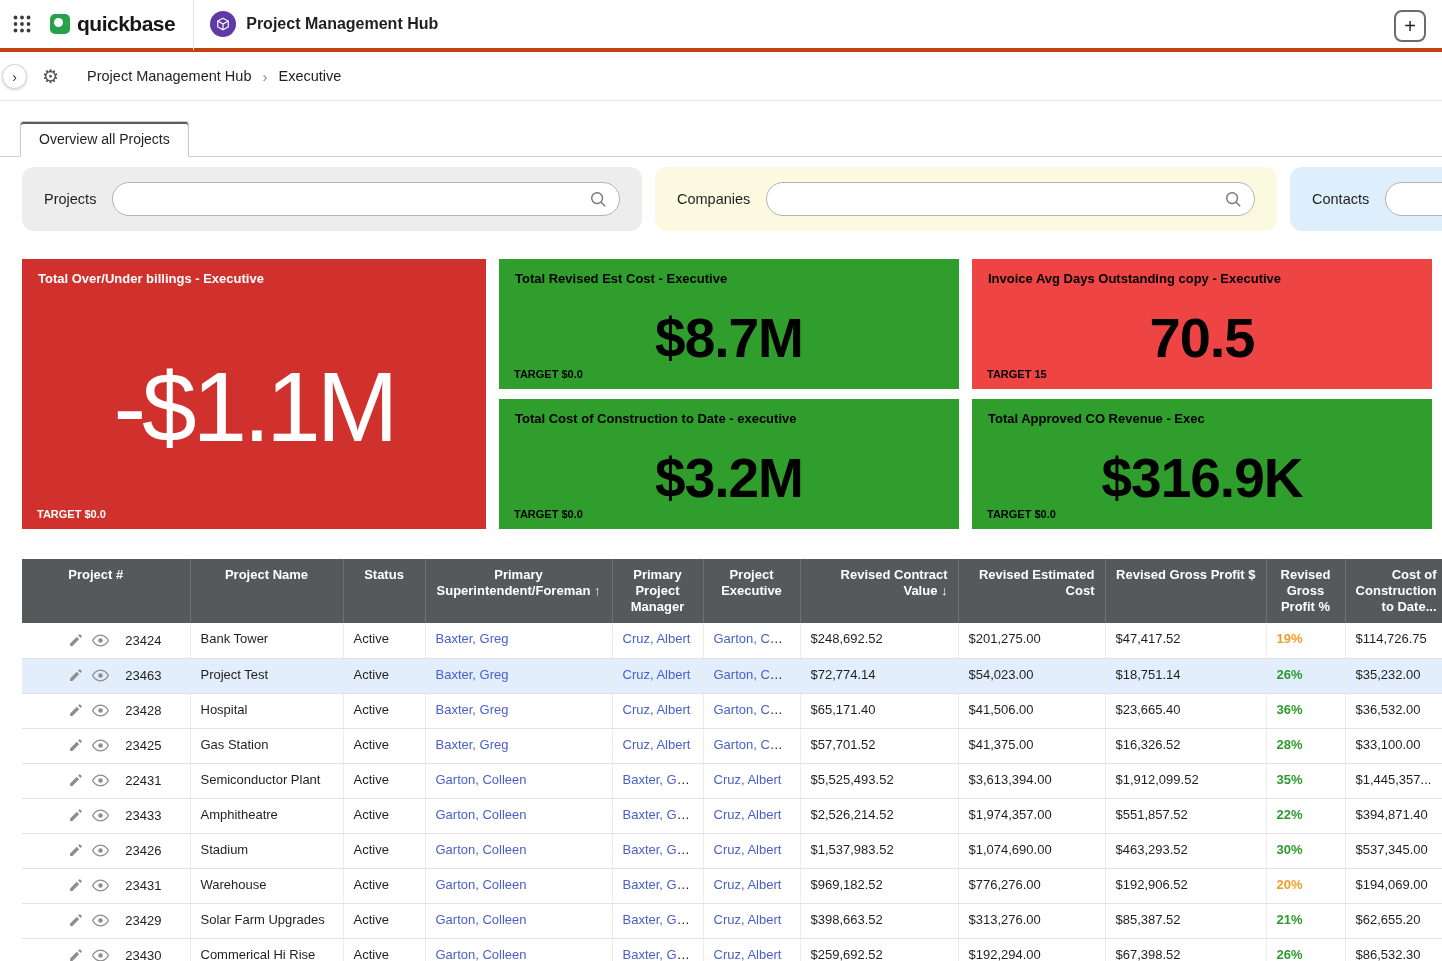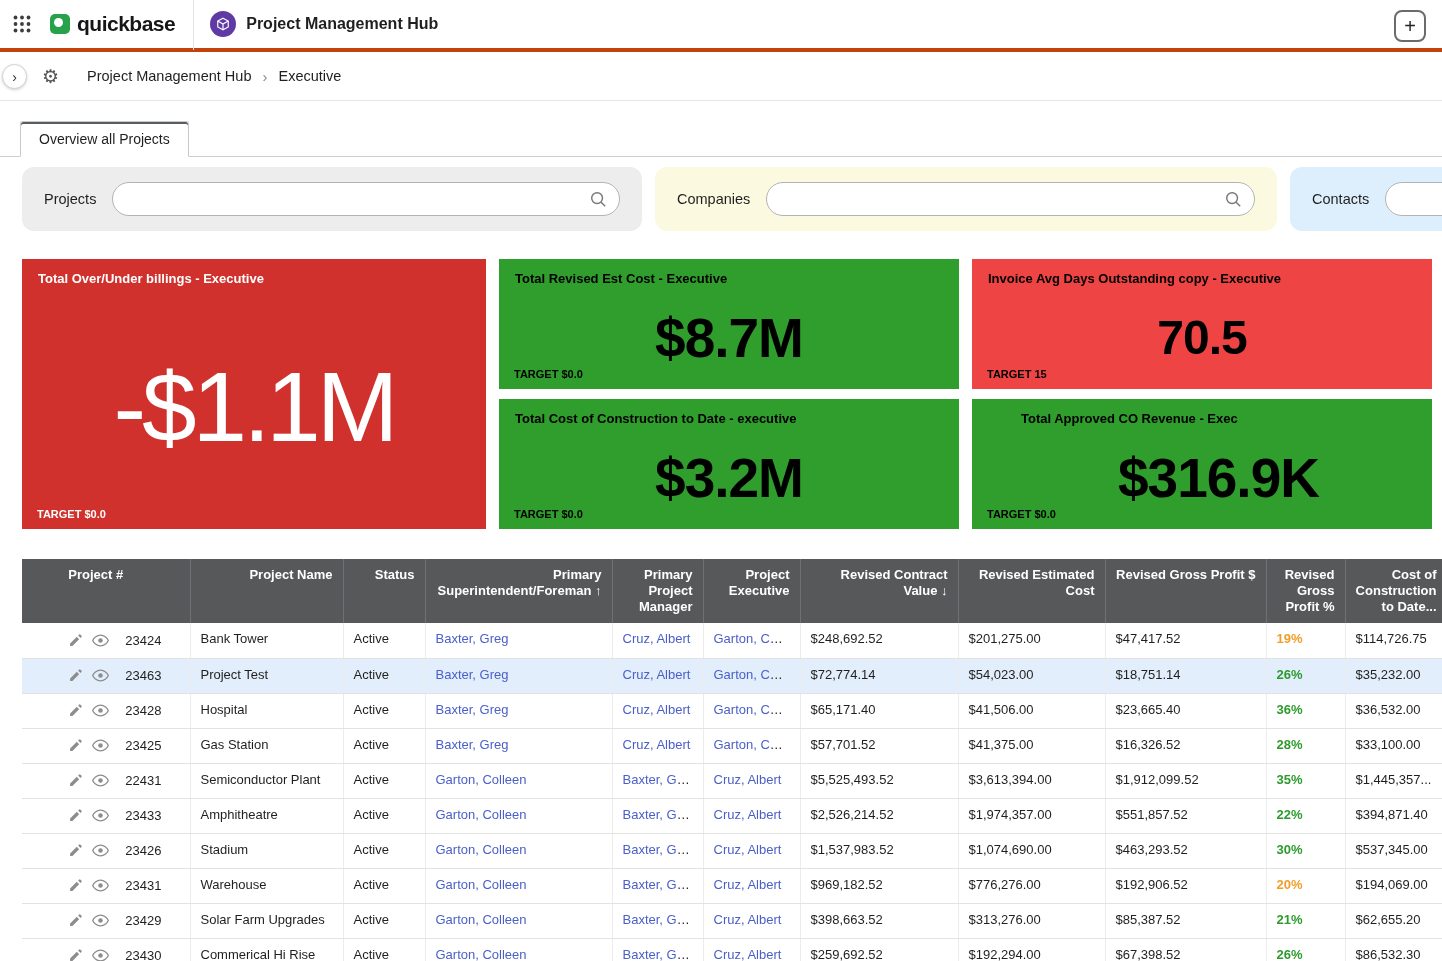--- a/index.html
+++ b/index.html
@@ -44,27 +44,27 @@
 .spill svg{flex:none}
 
 
 .kpi-grid{margin:28px 0 0 22px;display:grid;grid-template-columns:464px 460px 460px;grid-auto-rows:130px;column-gap:13px;row-gap:10px}
 .kpi{border-radius:0;position:relative;display:flex;flex-direction:column;overflow:hidden}
 .kpi.red{grid-row:1/3}
 .kpi-title{font-size:13px;font-weight:bold;padding:12px 16px 0;white-space:nowrap}
 .kpi-value{flex:1;display:flex;align-items:center;justify-content:center;font-weight:bold;letter-spacing:-1px}
 .kpi.red .kpi-value{font-size:98px;font-weight:normal;letter-spacing:-4px}
 .kpi.sm .kpi-value{font-size:55px}
-.kpi.lime .kpi-value{font-size:48px}
+.kpi.lime .kpi-value{font-size:56px}
 .kpi-target{position:absolute;left:15px;bottom:9px;font-size:11px;font-weight:bold}
 
 
 .table-wrap{margin:30px 0 0 22px;overflow:hidden}
 table{border-collapse:collapse;table-layout:fixed;width:1423px}
-thead th{background:#56585a;color:#fff;font-size:13px;font-weight:bold;text-align:right;vertical-align:top;
+thead th{background:#56585a;color:#fff;font-size:13px;font-weight:bold;text-align:center;vertical-align:top;
   padding:8px 10px;border-right:1px solid #6e7073;line-height:16px;height:62px;overflow:hidden}
 th.r{text-align:right}
 th.c0{width:168px;text-align:center;padding-right:30px}
 th.c1{width:153px}th.c2{width:82px}th.c3{width:187px}th.c4{width:91px}th.c5{width:97px}
 th.c6{width:158px}th.c7{width:147px}th.c8{width:161px}th.c9{width:79px}th.c10{width:100px;padding-right:8px}
 tbody td{font-size:13px;padding:8px 10px 0;vertical-align:top;border-bottom:1px solid #e2e2e2;border-right:1px solid #ececec;
   height:35px;white-space:nowrap;overflow:hidden;text-overflow:ellipsis;background:#fff}
 td.r{}
 td.c10{padding-right:8px}
 tr.hl td{background:#e2eefb}
@@ -166,21 +166,21 @@
   <div class="kpi sm lime" style="background: #ef4444; color: rgb(0, 0, 0);">
     <div class="kpi-title">Invoice Avg Days Outstanding copy - Executive</div>
     <div class="kpi-value">70.5</div>
     <div class="kpi-target">TARGET 15</div>
   </div>
   <div class="kpi sm" style="background: rgb(47, 158, 44); color: rgb(0, 0, 0);">
     <div class="kpi-title">Total Cost of Construction to Date - executive</div>
     <div class="kpi-value">$3.2M</div>
     <div class="kpi-target">TARGET $0.0</div>
   </div>
-  <div class="kpi sm" style="background: rgb(47, 158, 44); color: rgb(0, 0, 0); padding-left: 33px;">
+  <div class="kpi sm" style="background: rgb(47, 158, 44); color: rgb(0, 0, 0);">
     <div class="kpi-title">Total Approved CO Revenue - Exec</div>
     <div class="kpi-value">$316.9K</div>
     <div class="kpi-target">TARGET $0.0</div>
   </div>
 </div>
 
 <div class="table-wrap">
   <table>
     <thead>
         <tr id="thead-row">

